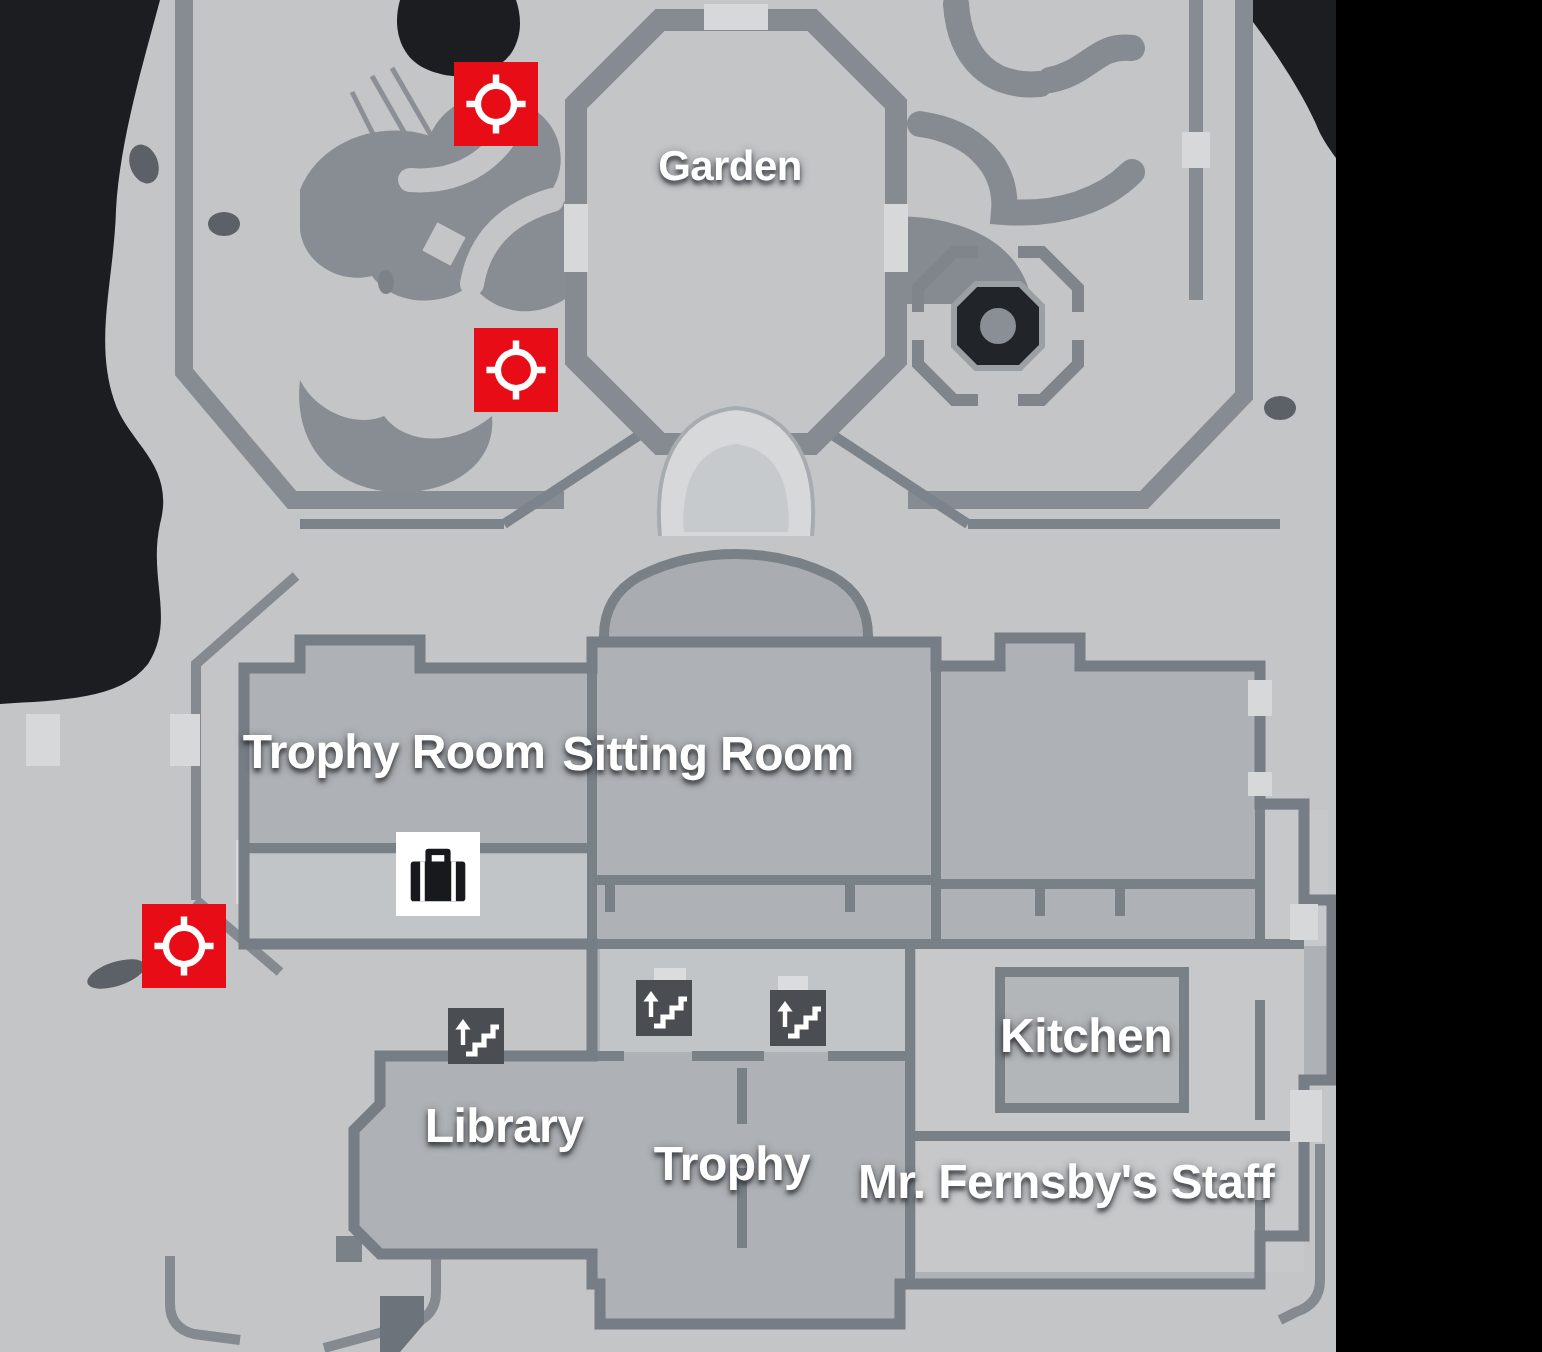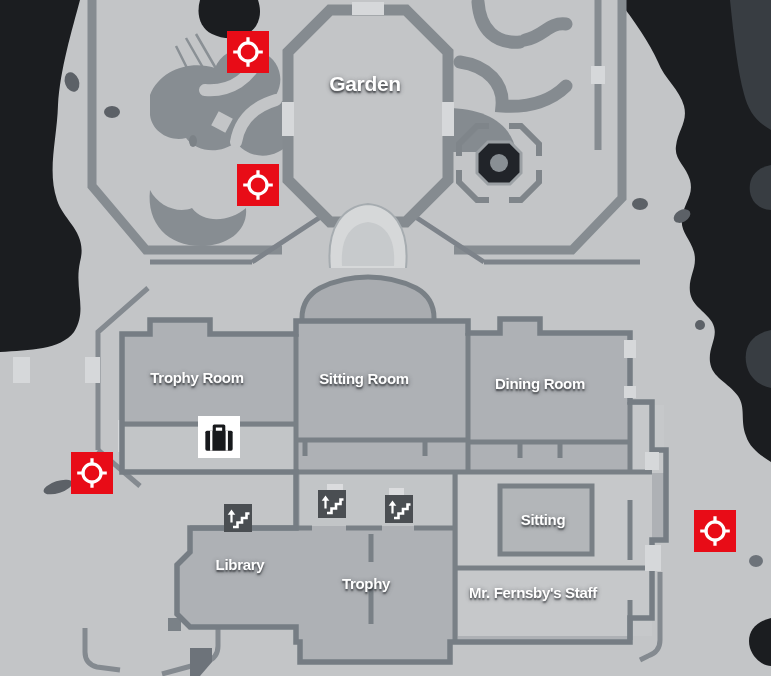--- a/index.html
+++ b/index.html
@@ -2,29 +2,29 @@
 <html style="--marker-red: #e80c17; --void: #1b1d20; --void-light: #383d42; --terrain: #c3c5c7; --hedge: #858b90; --path-light: #d6d8da; --room-floor: #aeb1b5; --room-floor-light: #c6c8ca; --wall: #798086; --stairs-bg: #4a4e52; --glyph-dark: #17191c; --label: #ffffff;"><head>
 <meta charset="utf-8">
 <style>
   :root{
     --marker-red:#e80c17; --void:#1b1d20; --void-light:#383d42; --terrain:#c3c5c7;
     --hedge:#858b90; --path-light:#d6d8da; --room-floor:#aeb1b5; --room-floor-light:#c6c8ca;
     --wall:#798086; --stairs-bg:#4a4e52; --glyph-dark:#17191c; --label:#ffffff;
   }
   html,body{margin:0;padding:0;background:#000;}
   .stage{
-    position:relative; width:771px; height:676px; overflow:hidden;
+    position:relative; width:668px; height:676px; overflow:hidden;
     background:var(--void,#1b1d20);
     font-family:"Liberation Sans", sans-serif;
   }
   .map-svg{position:absolute; left:0; top:0; width:771px; height:676px; display:block;}
   .room-label{
     position:absolute; transform:translate(-50%,-50%);
     color:var(--label,#fff); font-weight:bold; white-space:nowrap;
-    font-size:15px; letter-spacing:-0.3px;
+    font-size:24px; letter-spacing:-0.3px;
     text-shadow:0 2px 2px rgba(28,31,35,.70), 0 1px 5px rgba(28,31,35,.45);
     pointer-events:none;
   }
   .marker{position:absolute; line-height:0; cursor:pointer;}
   .marker svg{display:block; width:100%; height:100%;}
 </style>
 </head>
 <body>
 
 <div class="stage">
@@ -151,24 +151,23 @@
         <rect x="645" y="452" width="14" height="18" fill="#d6d8da"></rect>
         <rect x="645" y="545" width="16" height="26" fill="#d6d8da"></rect>
         <rect x="327" y="484" width="16" height="8" fill="#dbdcde"></rect>
         <rect x="389" y="488" width="15" height="8" fill="#dbdcde"></rect>
       </g>
     </g>
   </svg>
 
   <span class="room-label" style="left:365px; top:84px; font-size:21px">Garden</span>
   <span class="room-label" style="left:197px; top:377px">Trophy Room</span>
-  <span class="room-label" style="left:364px; top:378px">Sitting Room</span>
-  <span class="room-label" style="left:540px; top:383px">Dining Room</span>
-  <span class="room-label" style="left:543px; top:519px">Sitting</span>
-  <span class="room-label" style="left:240px; top:564px">Library</span>
+  <span class="room-label" style="left:354px; top:378px">Sitting Room</span>
+  <span class="room-label" style="left:543px; top:519px">Kitchen</span>
+  <span class="room-label" style="left:252px; top:564px">Library</span>
   <span class="room-label" style="left:366px; top:583px">Trophy</span>
   <span class="room-label" style="left:533px; top:592px">Mr. Fernsby's Staff</span>
 
   <div class="marker" style="left:227px; top:31px; width:42px; height:42px">
     <svg viewBox="0 0 44 44">
       <rect width="44" height="44" fill="var(--marker-red,#e80c17)"></rect>
       <circle cx="22" cy="22" r="9.5" fill="none" stroke="#fff" stroke-width="3.4"></circle>
       <path d="M22,6.5 L22,14 M22,30 L22,37.5 M6.5,22 L14,22 M30,22 L37.5,22" stroke="#fff" stroke-width="3.4"></path>
     </svg>
   </div>

